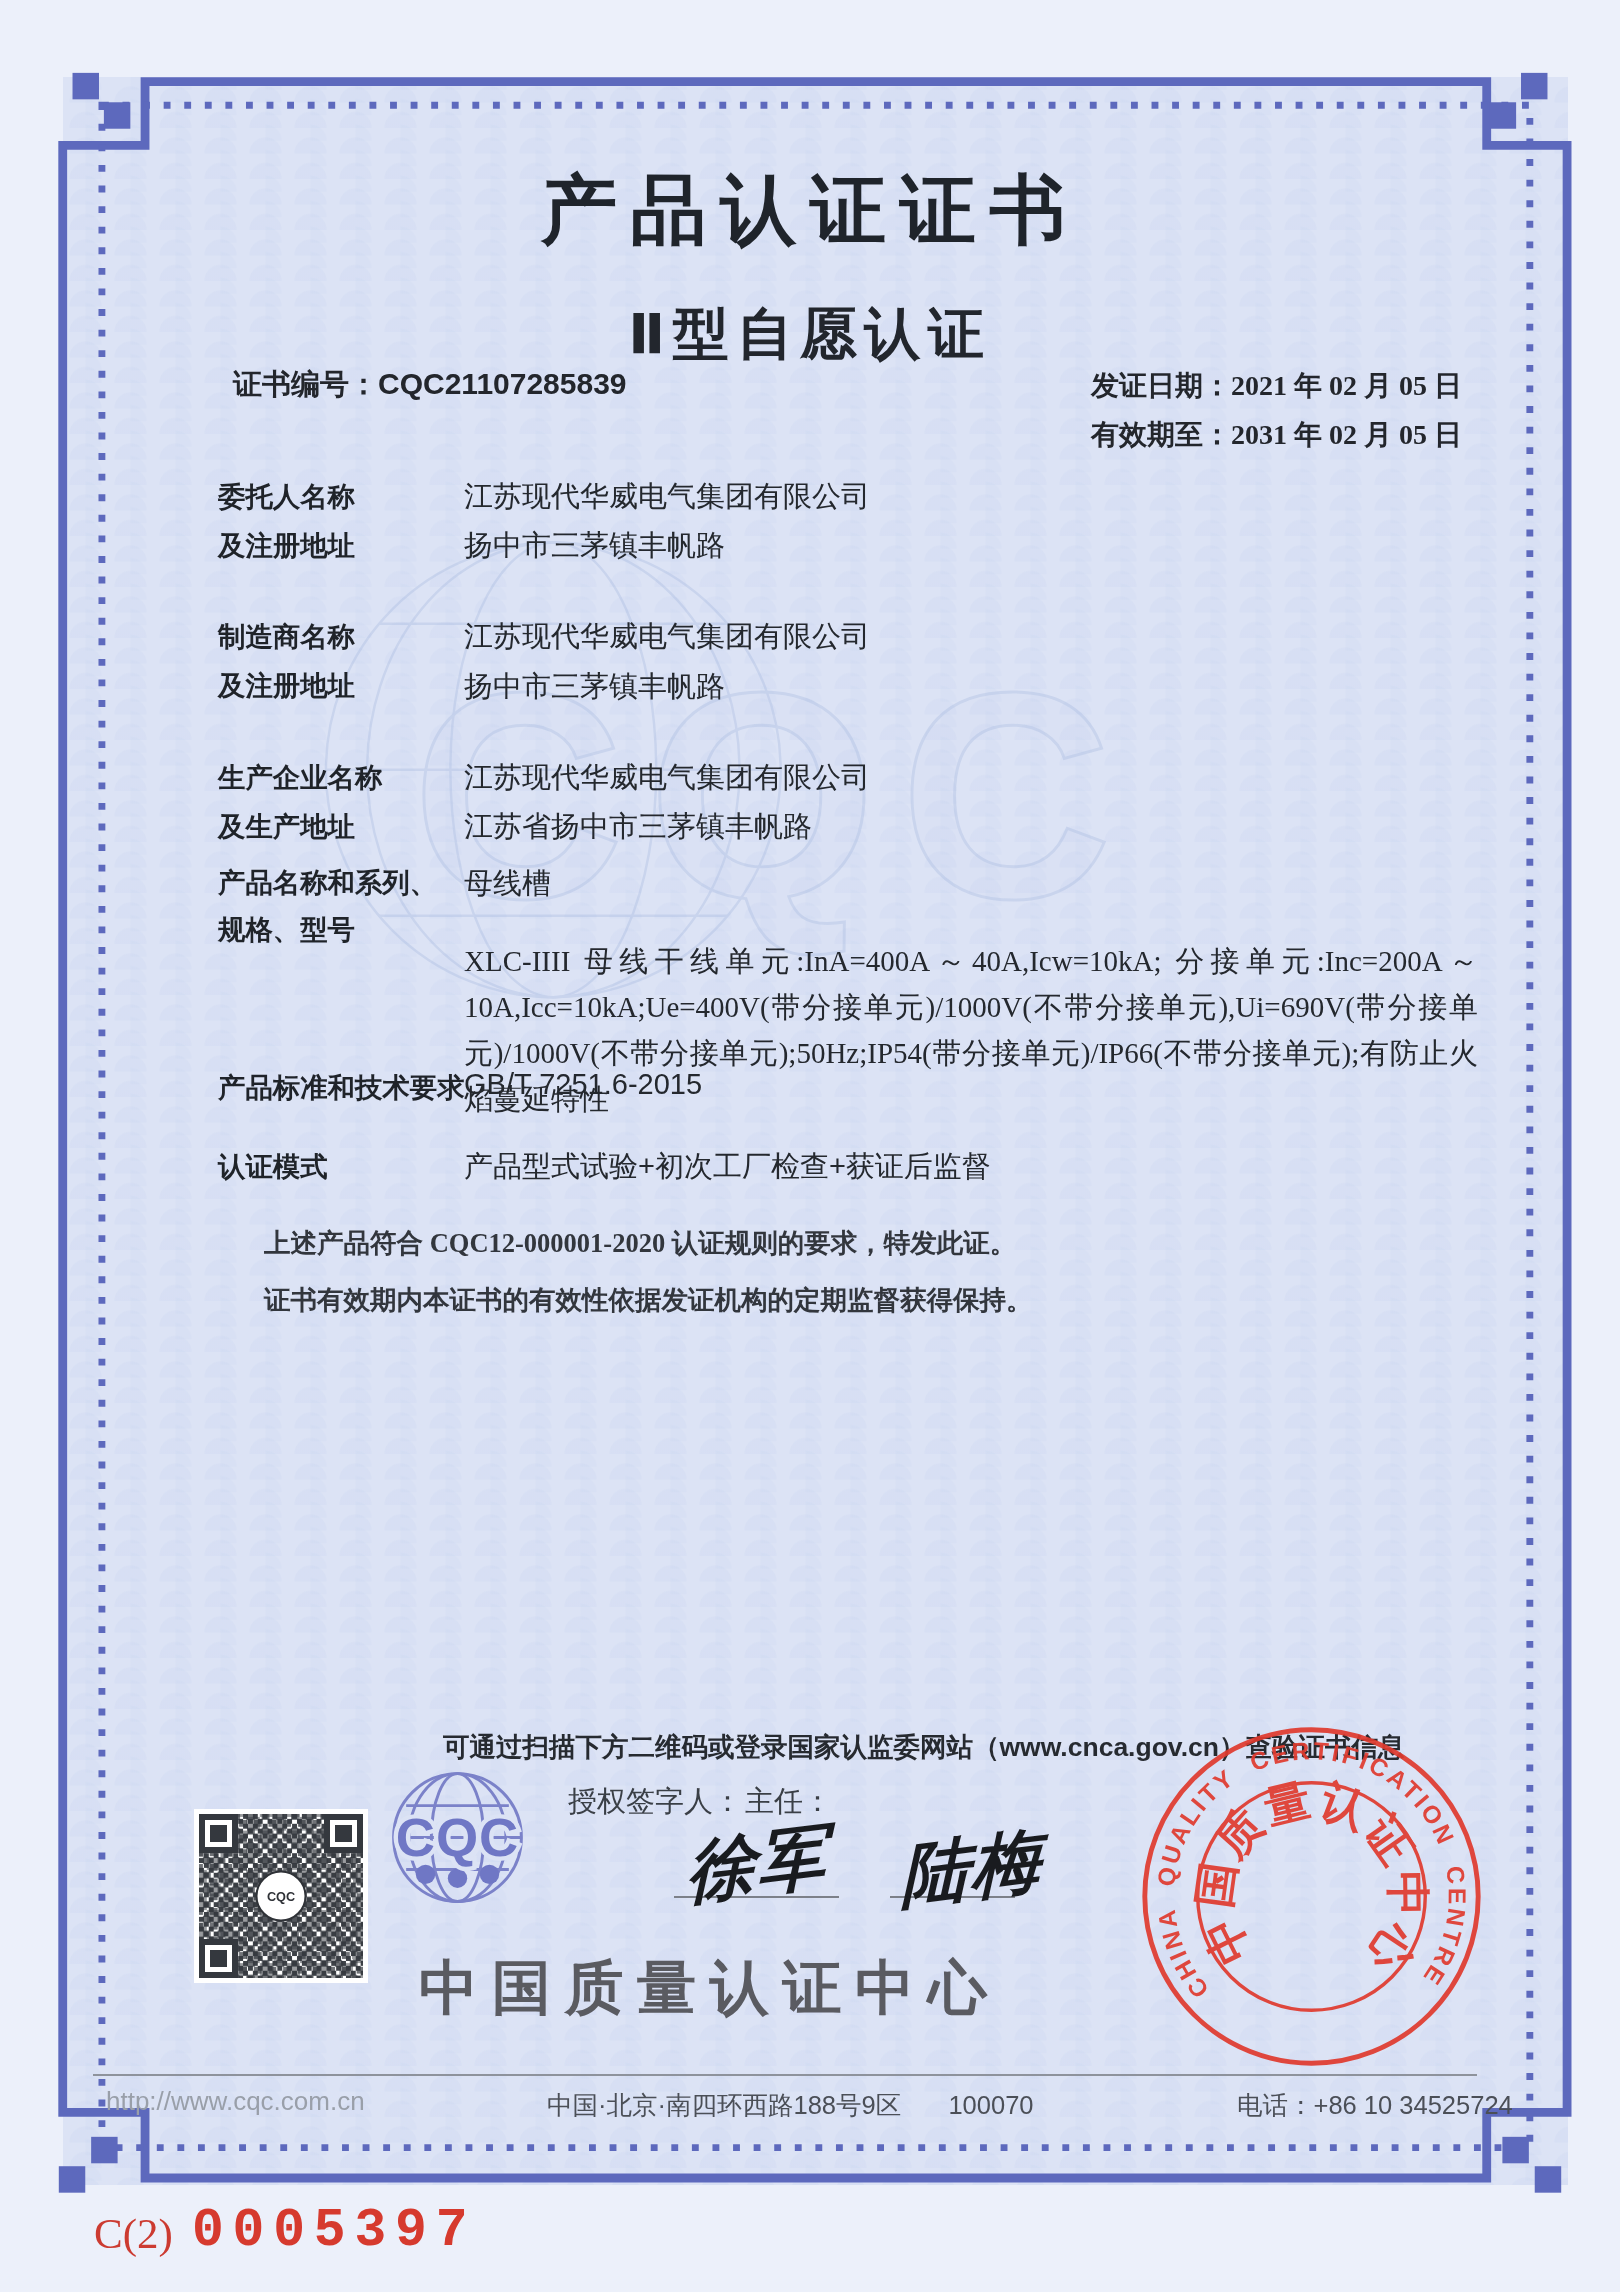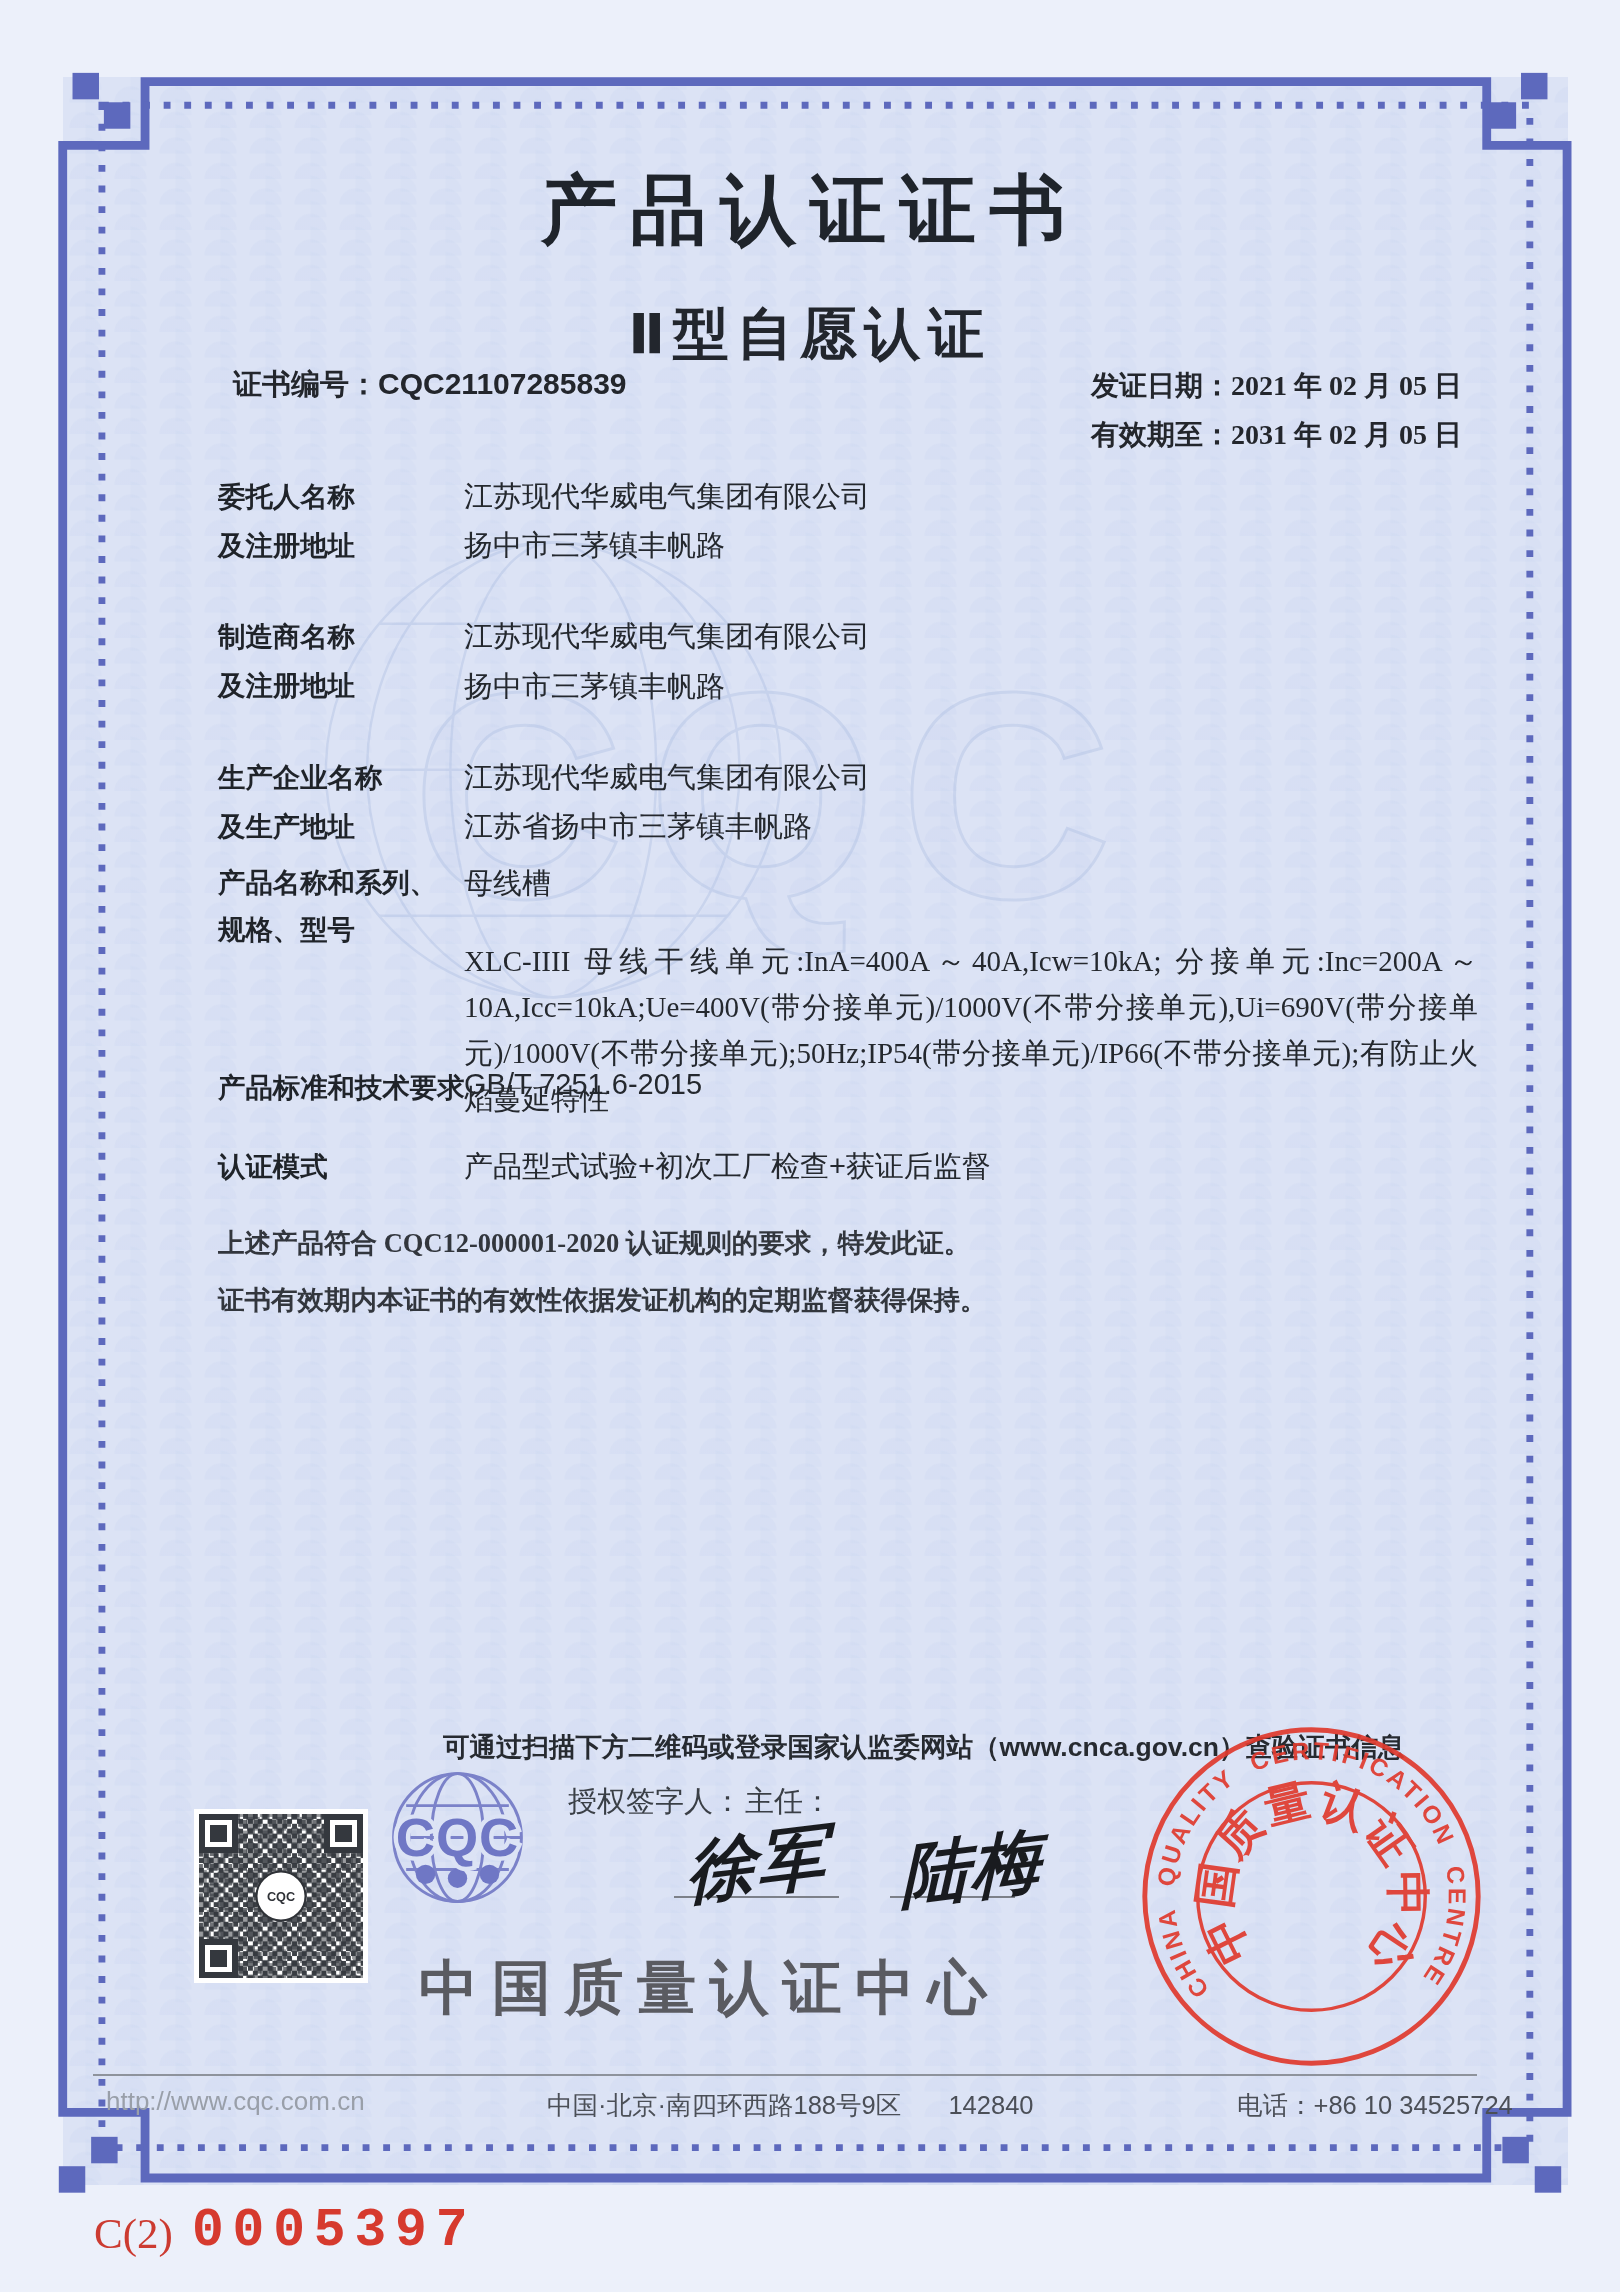--- a/index.html
+++ b/index.html
@@ -11,21 +11,21 @@
     background-size:45px 25.5px, 45px 25.5px;background-position:0 0,22.5px 12.7px;}
   .t{position:absolute;white-space:nowrap;color:#23262c;}
   .hei{font-family:"Liberation Sans","DejaVu Sans",sans-serif;text-align:center;}
   .kai{font-family:"Liberation Serif","DejaVu Serif",serif;font-weight:bold;}
   .label{font-weight:bold;font-size:27.4px;color:#1f2329;}
   .value{font-size:29px;color:#24282e;}
   .title{left:0;width:1620px;text-align:center;top:160px;font-size:76px;font-weight:bold;letter-spacing:13.7px;color:#1f242b;}
   .subtitle{left:0;width:1620px;text-align:center;top:297px;font-size:56px;font-weight:bold;letter-spacing:7.8px;color:#22262d;}
   .spec-para{position:absolute;left:464px;top:938px;width:1014px;font-size:29px;line-height:46px;
     color:#24282e;text-align:justify;text-align-last:left;white-space:normal;font-family:Liberation Serif, serif;}
-  .notes{font-size:26.5px;color:#32363d;}
+  .notes{font-size:26.5px;color:#32363d;margin-left:46px;}
   .sig{position:absolute;font-family:"Liberation Serif",serif;font-weight:bold;font-style:italic;
     font-size:69px;color:#191b1f;transform:rotate(-7deg) skewX(-6deg);letter-spacing:2px;}
   .sigline{position:absolute;height:2px;background:#7c8089;}
   .orgname{font-size:59px;font-weight:bold;letter-spacing:13.7px;color:#5a5b61;}
   .footline{position:absolute;left:93px;top:2074px;width:1384px;height:2px;background:#8e939c;}
   .foot{font-size:25.5px;color:#4b4f57;}
   .qr{position:absolute;left:194px;top:1809px;width:174px;height:174px;background:#fff;}
   .qr-body{position:absolute;inset:4.9px;
     background-image:
       repeating-conic-gradient(rgba(52,56,62,.95) 0 25%, transparent 0 50%),
@@ -164,20 +164,20 @@
     <text font-size="46" font-weight="bold" fill="#e03a2e" letter-spacing="3">
       <textPath href="#sealCn" startOffset="2">中国质量认证中心</textPath>
     </text>
   </svg>
 
   <div class="footline"></div>
   <div class="t foot" style="left:106px;top:2086px;color:#999fa9;font-size:26px;">http://www.cqc.com.cn</div>
   <div class="t foot" style="left:547px;top:2088px;">
     <span>中国·北京·南四环西路188号9区</span>
     <span style="display:inline-block;width:33px;"></span>
-    <span>142840</span>
+    <span>100070</span>
   </div>
   <div class="t foot" style="left:1237px;top:2088px;">电话：+86 10 34525724</div>
 
   <div class="t" style="left:94px;top:2209px;font-family:'Liberation Serif',serif;font-size:43px;color:#cc3b31;">C(2)</div>
   <div class="t" style="left:192px;top:2201px;font-family:'Liberation Mono',monospace;font-weight:bold;font-size:53px;letter-spacing:8.8px;color:#d63a2e;">0005397</div>
 </div>
 
 
 </body></html>

